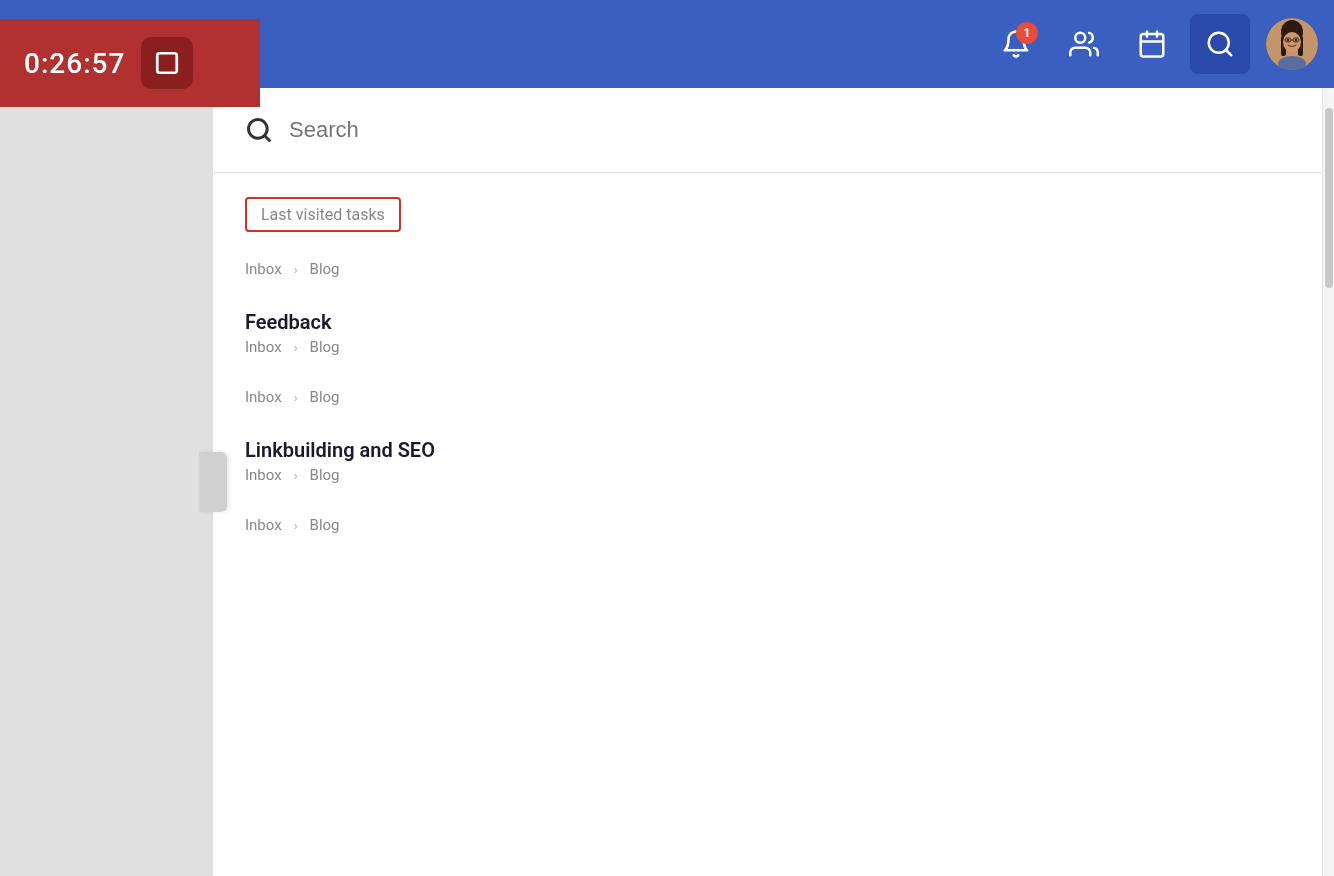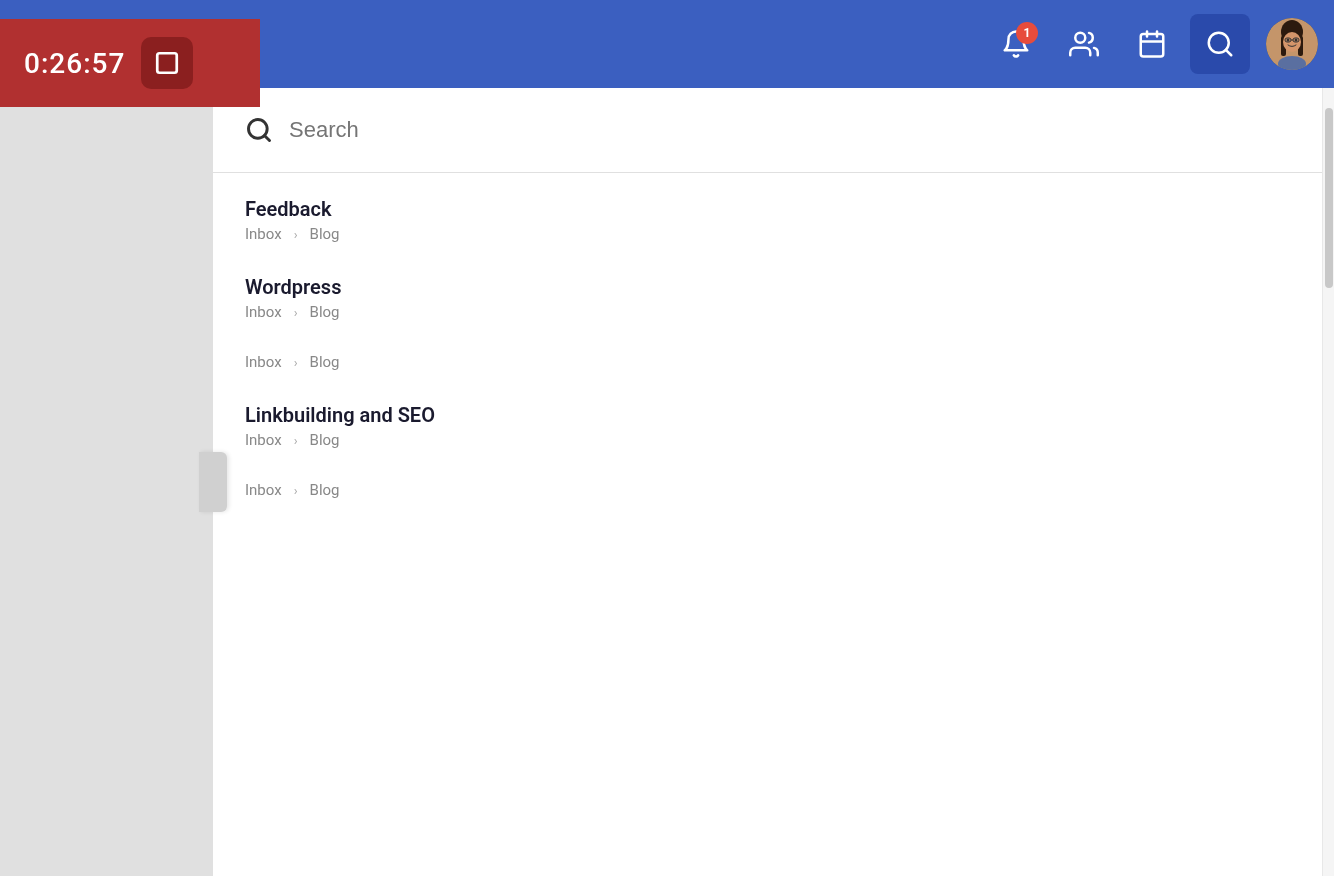--- a/index.html
+++ b/index.html
@@ -358,41 +358,41 @@
         <svg viewBox="0 0 24 24">
           <circle cx="11" cy="11" r="8" stroke="#333" stroke-width="2.5" fill="none"></circle>
           <line x1="21" y1="21" x2="16.65" y2="16.65" stroke="#333" stroke-width="2.5" stroke-linecap="round"></line>
         </svg>
       </div>
       <input class="search-input" type="text" placeholder="Search" style="">
     </div>
 
     <div class="tasks-container">
 
+      <div class="section-label">Last visited tasks</div>
 
       
+      <div class="task-item">
+        <div class="task-breadcrumb">
+          <span>Inbox</span>
+          <span class="sep">›</span>
+          <span>Blog</span>
+        </div>
+      </div>
+
       <div class="task-item">
         <div class="task-title">Feedback</div>
         <div class="task-breadcrumb">
           <span>Inbox</span>
           <span class="sep">›</span>
           <span>Blog</span>
         </div>
       </div>
 
       <div class="task-item">
-        <div class="task-title">Wordpress</div>
-        <div class="task-breadcrumb">
-          <span>Inbox</span>
-          <span class="sep">›</span>
-          <span>Blog</span>
-        </div>
-      </div>
-
-      <div class="task-item">
         <div class="task-breadcrumb">
           <span>Inbox</span>
           <span class="sep">›</span>
           <span>Blog</span>
         </div>
       </div>
 
       <div class="task-item">
         <div class="task-title">Linkbuilding and SEO</div>
         <div class="task-breadcrumb">

